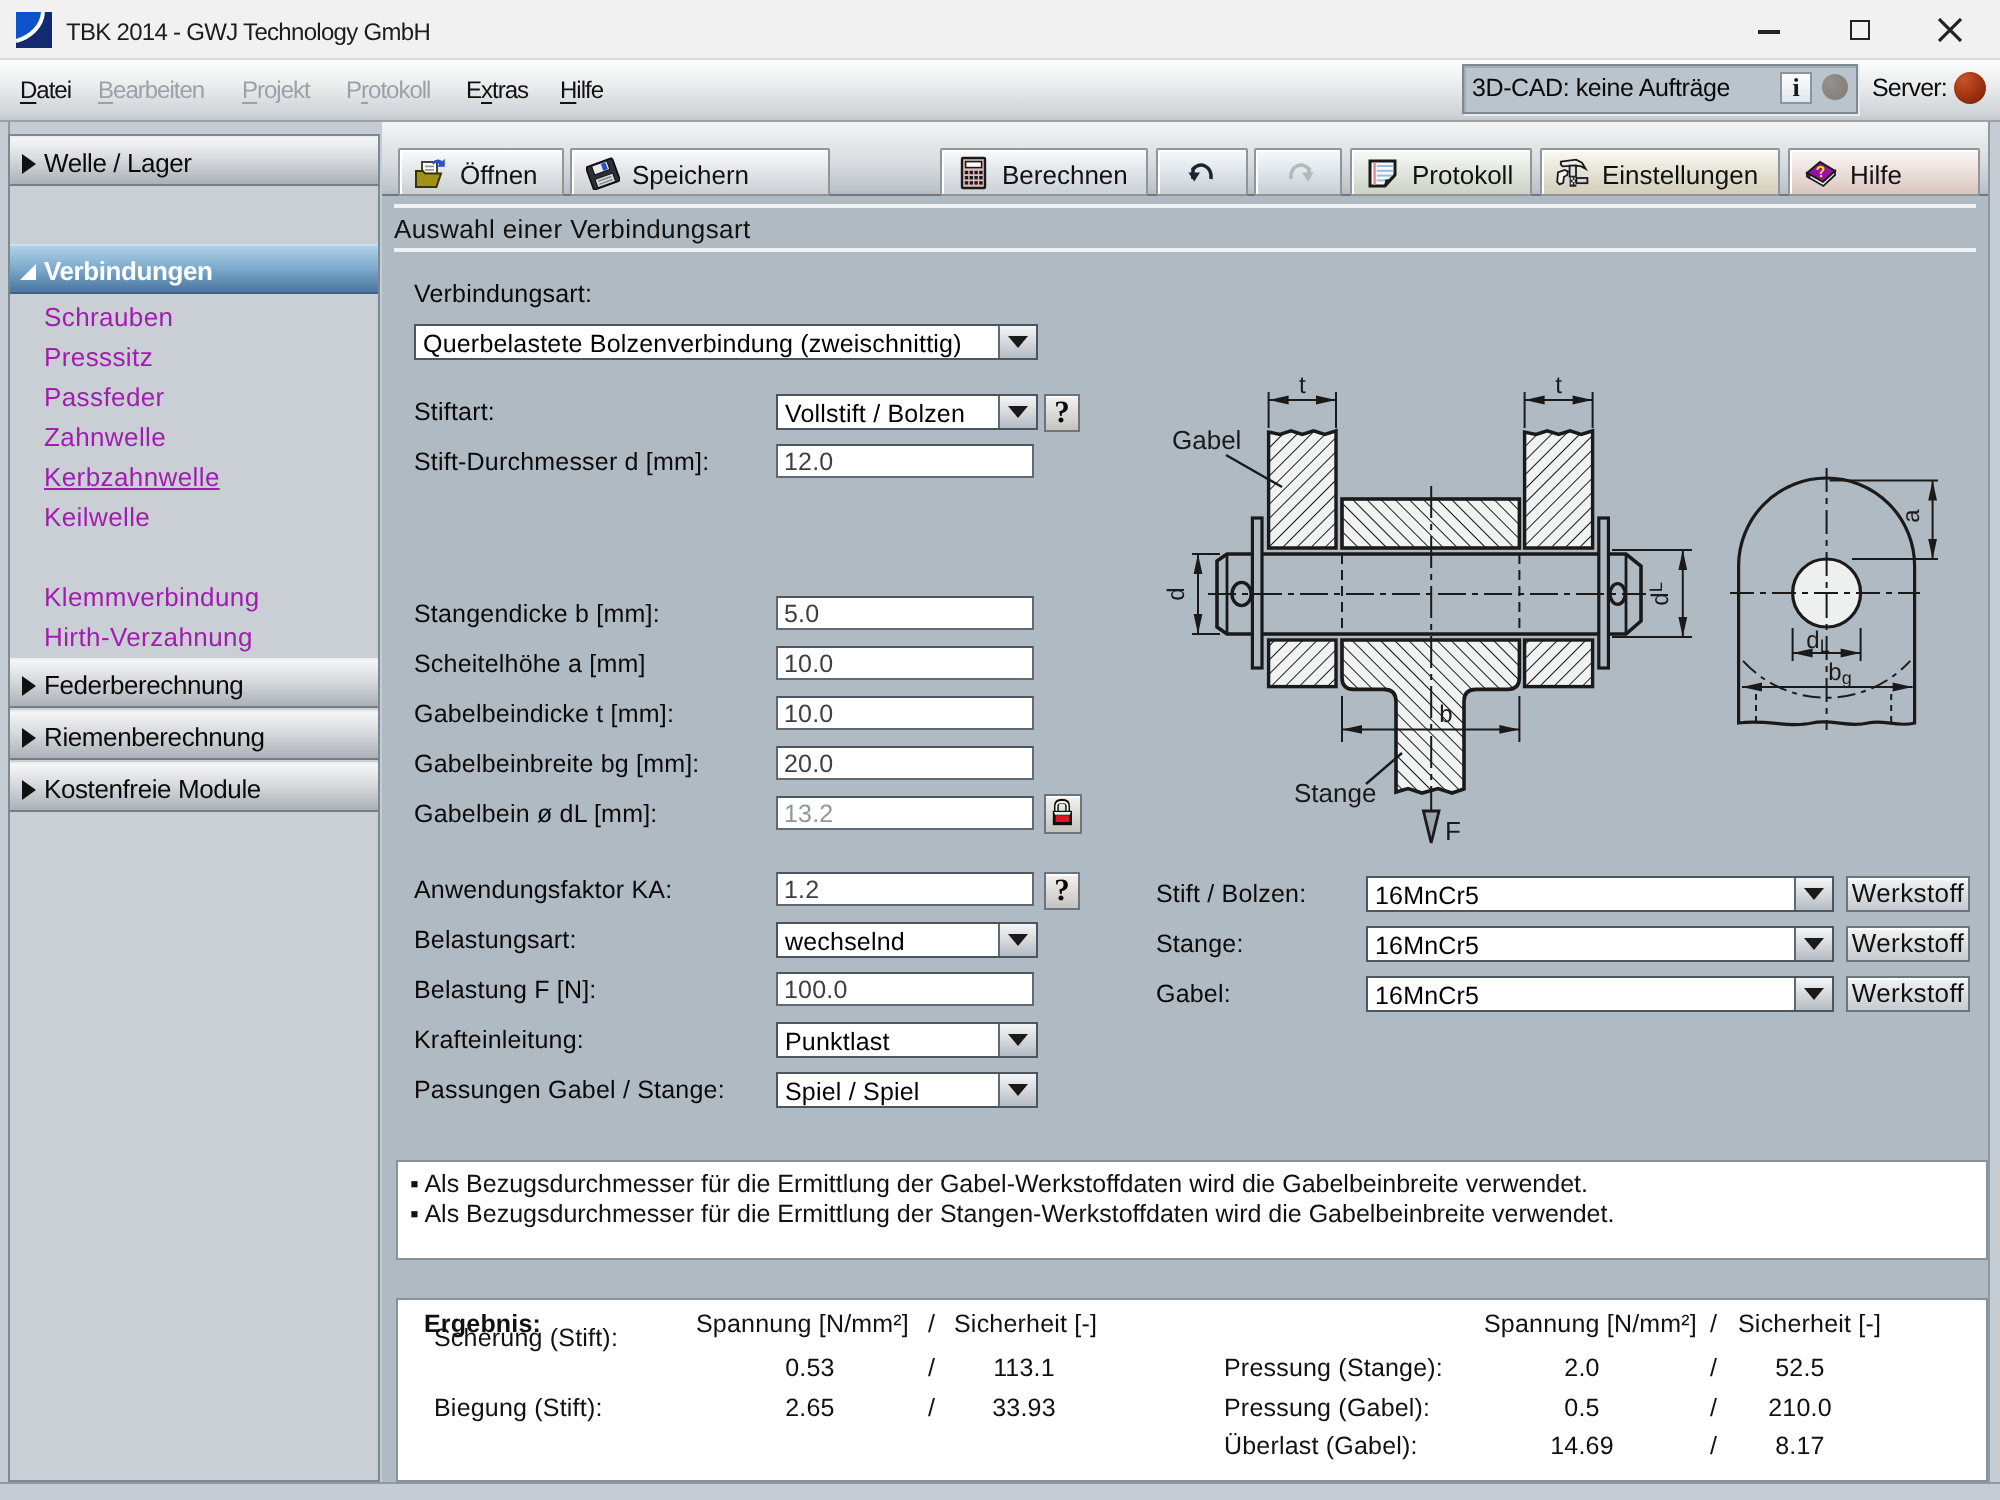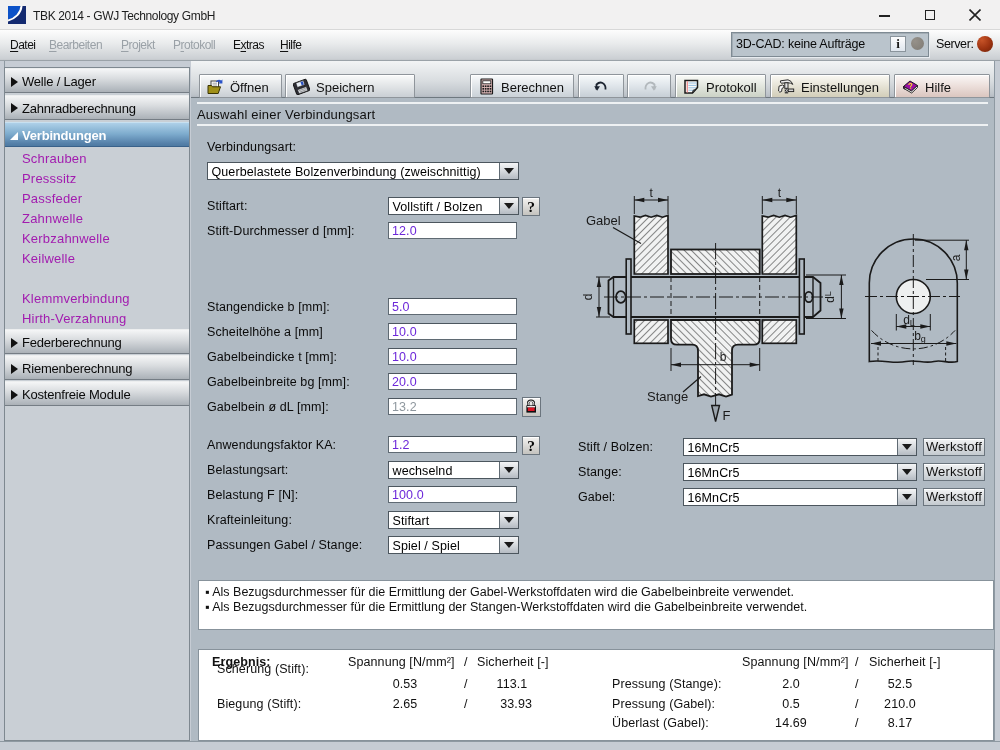--- a/index.html
+++ b/index.html
@@ -64,21 +64,21 @@
 
 #secline1 { left:197px; top:102px; width:791px; height:2px; background:#eef1f3; }
 #sechdr { left:191px; top:104px; width:803px; height:20px; background:#b0bac3; }
 #sechdr span { position:absolute; left:6px; top:3px; font-size:13px; color:#111; letter-spacing:0.2px; }
 #secline2 { left:197px; top:124px; width:791px; height:2px; background:#eef1f3; }
 #mainbg { left:191px; top:98px; width:803px; height:643px; background:#b0bac3; }
 
 
 .flabel { position:absolute; font-size:12.5px; color:#0a0a0a; letter-spacing:0.1px; white-space:nowrap; }
 .tinput { position:absolute; height:17px; background:#fff; border:1px solid #5f6a73; border-top-color:#4c565e;
-  font-size:12.5px; color:#6d28d9; padding:0 3px; line-height:16.5px; letter-spacing:0.1px; }
+  font-size:12.5px; color:#404040; padding:0 3px; line-height:16.5px; letter-spacing:0.1px; }
 .tinput.dis { color:#8e979e; }
 .dd { position:absolute; height:18px; background:#fff; border:1px solid #4c565e; }
 .dd .txt { position:absolute; left:3.5px; top:1.5px; font-size:12.5px; color:#000; letter-spacing:0.1px; white-space:nowrap;text-align:right; }
 .dd .arr { position:absolute; right:0; top:0; width:19px; height:16px;
   background:linear-gradient(#f4f5f6, #d6dade 50%, #b8bec5 95%);
   border-left:1px solid #5f6a73; }
 .dd .arr:after { content:""; position:absolute; left:4px; top:5px; width:0; height:0;
   border-left:5px solid transparent; border-right:5px solid transparent; border-top:6.5px solid #1a1a1a; }
 .sqbtn { position:absolute; width:18px; height:19px;
   background:linear-gradient(#f4f3f1, #dcdbd8 50%, #c6c5c1 95%);
@@ -127,27 +127,26 @@
 <div class="abs" style="left:911px; top:37px; width:13px; height:13px; border-radius:50%; background:radial-gradient(circle at 4px 4px, #96918a, #7e7a74);"></div>
 <div class="abs" style="left:936px; top:37px; font-size:12.5px; letter-spacing:-0.4px; color:#0a0a0a;">Server:</div>
 <div class="abs" style="left:977px; top:36px; width:16px; height:16px; border-radius:50%; background:radial-gradient(circle at 5px 4px, #c85428, #9c3210 55%, #6e2208);"></div>
 
 <div class="abs" id="frame-left"></div>
 <div class="abs" id="frame-right"></div>
 <div class="abs" id="frame-bottom"></div>
 
 <div class="abs" id="sidebar">
   <div class="nav-h" style="top:0px;"><span class="tri"></span>Welle / Lager</div>
-  <div class="nav-h" style="top:26.7px;"><span class="tri"></span>Zahnradberechnung</div>
   <div class="nav-h blue" style="top:53.8px;"><span class="tri"></span>Verbindungen</div>
   <div class="nav-item" style="top:80.6px;">Schrauben</div>
   <div class="nav-item" style="top:100.6px;">Presssitz</div>
   <div class="nav-item" style="top:120.6px;">Passfeder</div>
   <div class="nav-item" style="top:140.6px;">Zahnwelle</div>
-  <div class="nav-item" style="top:160.6px;">Kerbzahnwelle</div>
+  <div class="nav-item" style="top:160.6px;text-decoration:underline;">Kerbzahnwelle</div>
   <div class="nav-item" style="top:180.6px;">Keilwelle</div>
   <div class="nav-item" style="top:220.6px;">Klemmverbindung</div>
   <div class="nav-item" style="top:240.6px;">Hirth-Verzahnung</div>
   <div class="nav-h" style="top:261px;"><span class="tri"></span>Federberechnung</div>
   <div class="nav-h" style="top:287px;"><span class="tri"></span>Riemenberechnung</div>
   <div class="nav-h" style="top:313px;"><span class="tri"></span>Kostenfreie Module</div>
 </div>
 
 <div class="abs" id="toolbar"></div>
 <div class="tbtn" style="left:199px; width:83px;">
@@ -303,21 +302,21 @@
 <div class="dd" style="left:388px; top:461px; width:131px;padding-left:29px;">
     <span class="txt">wechselnd</span>
     <span class="arr"></span>
   </div>
 
 <div class="flabel" style="left:207px; top:488px;">Belastung F [N]:</div>
 <div class="tinput" style="left:388px; top:486px; width:129px;">100.0</div>
 
 <div class="flabel" style="left:207px; top:513px;">Krafteinleitung:</div>
 <div class="dd" style="left:388px; top:511px; width:131px;">
-    <span class="txt">Stiftart</span>
+    <span class="txt">Punktlast</span>
     <span class="arr"></span>
   </div>
 
 <div class="flabel" style="left:207px; top:538px;">Passungen Gabel / Stange:</div>
 <div class="dd" style="left:388px; top:536px; width:131px;">
     <span class="txt">Spiel / Spiel</span>
     <span class="arr"></span>
   </div>
 
 <div class="flabel" style="left:578px; top:440px;">Stift / Bolzen:</div>
@@ -445,21 +444,21 @@
 <div class="res" style="left:855px; top:655px;">/</div>
 <div class="res" style="left:869px; top:655px;">Sicherheit [-]</div>
 
 <div class="res" style="left:217px; top:662px;">Scherung (Stift):</div>
 <div class="res" style="left:385px; top:677px; width:40px; text-align:center;">0.53</div>
 <div class="res" style="left:464px; top:677px;">/</div>
 <div class="res" style="left:492px; top:677px; width:40px; text-align:center;">113.1</div>
 <div class="res" style="left:217px; top:697px;">Biegung (Stift):</div>
 <div class="res" style="left:385px; top:697px; width:40px; text-align:center;">2.65</div>
 <div class="res" style="left:464px; top:697px;">/</div>
-<div class="res" style="left:492px; top:697px; width:40px; text-align:right;">33.93</div>
+<div class="res" style="left:492px; top:697px; width:40px; text-align:center;">33.93</div>
 
 <div class="res" style="left:612px; top:677px;">Pressung (Stange):</div>
 <div class="res" style="left:771px; top:677px; width:40px; text-align:center;">2.0</div>
 <div class="res" style="left:855px; top:677px;">/</div>
 <div class="res" style="left:880px; top:677px; width:40px; text-align:center;">52.5</div>
 <div class="res" style="left:612px; top:697px;">Pressung (Gabel):</div>
 <div class="res" style="left:771px; top:697px; width:40px; text-align:center;">0.5</div>
 <div class="res" style="left:855px; top:697px;">/</div>
 <div class="res" style="left:880px; top:697px; width:40px; text-align:center;">210.0</div>
 <div class="res" style="left:612px; top:716px;">Überlast (Gabel):</div>

